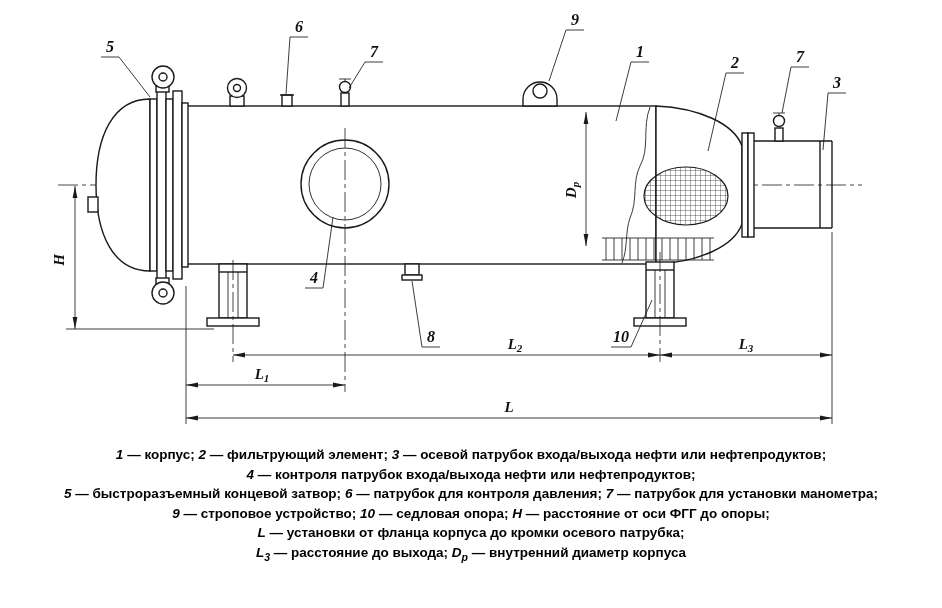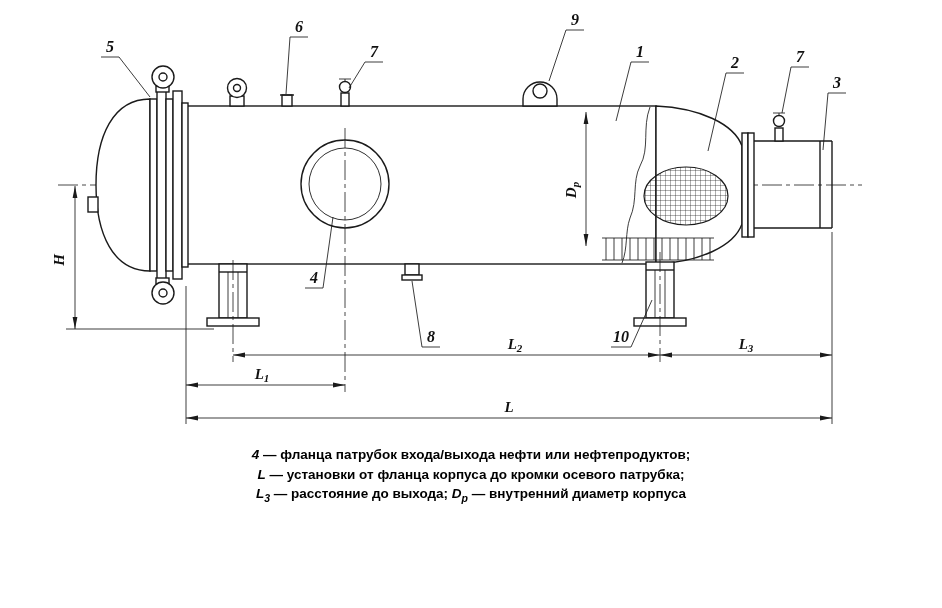--- a/index.html
+++ b/index.html
@@ -229,18 +229,21 @@
     <text class="callout" x="431" y="342" text-anchor="middle">8</text>
   </g>
   <g>
     <line class="thin" x1="631" y1="347" x2="652" y2="300"></line>
     <line class="thin" x1="611" y1="347" x2="631" y2="347"></line>
     <text class="callout" x="621" y="342" text-anchor="middle">10</text>
   </g>
 </svg>
 
 <div class="legend">
-      <div class="legend-line"><span class="it ">4</span><span class=""> — фланца патрубок входа/выхода нефти или нефтепродуктов;</span></div>
+      <div class="legend-line"><span class="it ">1</span><span class=""> — корпус; </span><span class="it ">2</span><span class=""> — фильтрующий элемент; </span><span class="it ">3</span><span class=""> — осевой патрубок входа/выхода нефти или нефтепродуктов;</span></div>
+      <div class="legend-line"><span class="it ">4</span><span class=""> — контроля патрубок входа/выхода нефти или нефтепродуктов;</span></div>
+      <div class="legend-line"><span class="it ">5</span><span class=""> — быстроразъемный концевой затвор; </span><span class="it ">6</span><span class=""> — патрубок для контроля давления; </span><span class="it ">7</span><span class=""> — патрубок для установки манометра;</span></div>
+      <div class="legend-line"><span class="it ">9</span><span class=""> — строповое устройство; </span><span class="it ">10</span><span class=""> — седловая опора; </span><span class="it ">H</span><span class=""> — расстояние от оси ФГГ до опоры;</span></div>
       <div class="legend-line"><span class="it ">L</span><span class=""> — установки от фланца корпуса до кромки осевого патрубка;</span></div>
       <div class="legend-line"><span class="it ">L</span><span class="it subt">3</span><span class=""> — расстояние до выхода; </span><span class="it ">D</span><span class="it subt">p</span><span class=""> — внутренний диаметр корпуса</span></div>
     </div>
 
 </div>
 
 </body></html>

